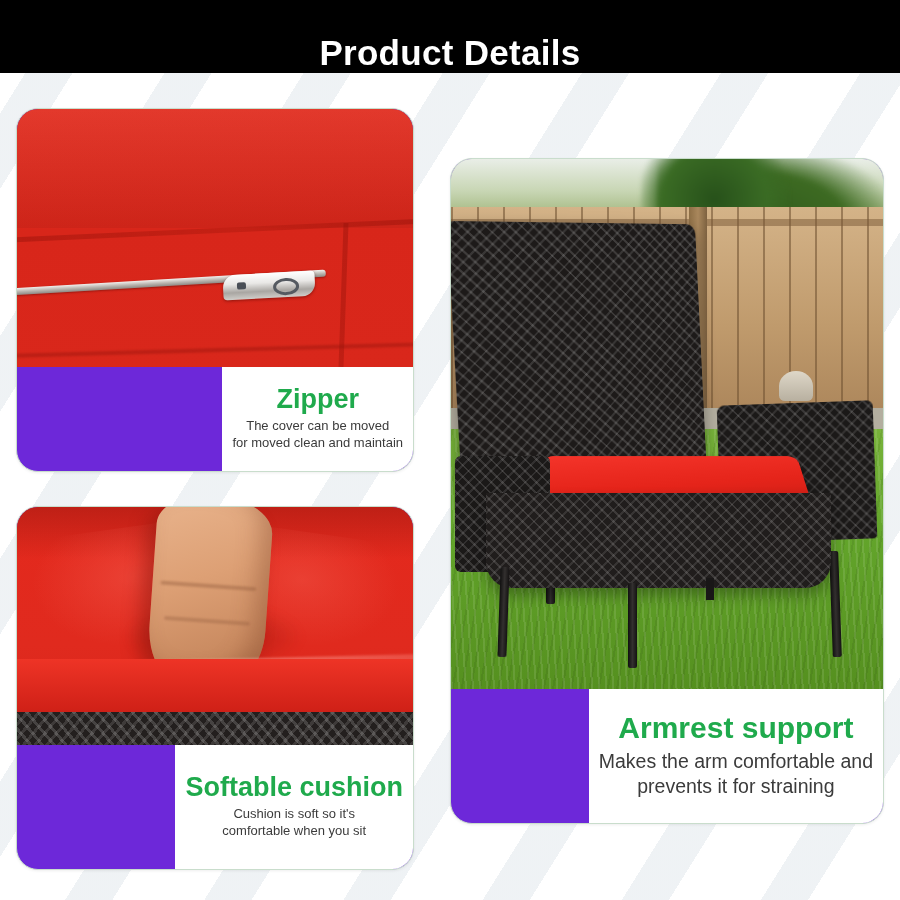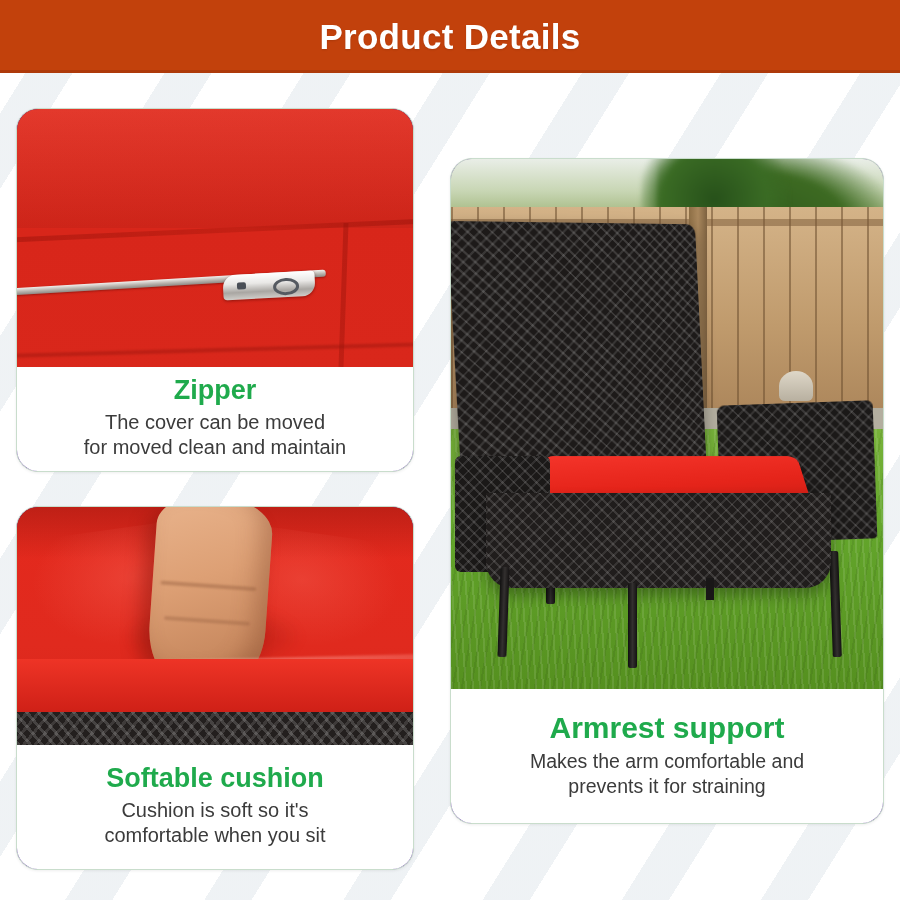--- a/index.html
+++ b/index.html
@@ -35,24 +35,24 @@
     z-index: 0;
   }
 
   
   .header-banner {
     position: absolute;
     left: 0;
     top: 0;
     width: 900px;
     height: 73px;
-    background: #c2410c;
+    background: #000000;
     z-index: 5;
     display: flex;
-    align-items: center;
+    align-items: flex-end;
     justify-content: center;
   }
   .header-banner::after {
     content: "";
     position: absolute;
     left: 0;
     bottom: 0;
     width: 100%;
     height: 3px;
     background: rgba(0,0,0,0.10);
@@ -61,28 +61,29 @@
     color: #ffffff;
     font-size: 35px;
     font-weight: bold;
     letter-spacing: 0.3px;
     text-shadow: 0 1px 2px rgba(0,0,0,0.12);
   }
 
   
   .card {
     position: absolute;
-    background: #4c1d95;
+    background: #6d28d9;
     border: 1px solid #c9ddcc;
     border-radius: 22px;
     box-shadow: 0 1px 3px rgba(0,0,0,0.07);
     overflow: hidden;
     z-index: 3;
     display: flex;
     flex-direction: column;
+    align-items: flex-end;
   }
   .card-zipper   { left: 16px;  top: 108px; width: 396px; height: 362px; }
   .card-cushion  { left: 16px;  top: 506px; width: 396px; height: 362px; }
   .card-armrest  { left: 450px; top: 158px; width: 432px; height: 664px; }
 
   .photo {
     position: relative;
     width: 100%;
     overflow: hidden;
     flex: none;
@@ -104,21 +105,21 @@
     color: #1faa4c;
     font-weight: bold;
     line-height: 1.12;
     margin-bottom: 4px;
   }
   .card-zipper  .caption-title { font-size: 27px; }
   .card-cushion .caption-title { font-size: 27px; }
   .card-armrest .caption-title { font-size: 30px; }
   .caption-body {
     color: #3b3b3b;
-    font-size: 20px;
+    font-size: 13px;
     line-height: 1.28;
   }
   .card-armrest .caption-body { font-size: 19.5px; }
   .caption-line { display: block; }
 
   
   .zipper-photo {
     background: linear-gradient(178deg, #e12a1c 0%, #d8261a 46%, #d9271b 100%);
   }
   .zip-seam-top {

